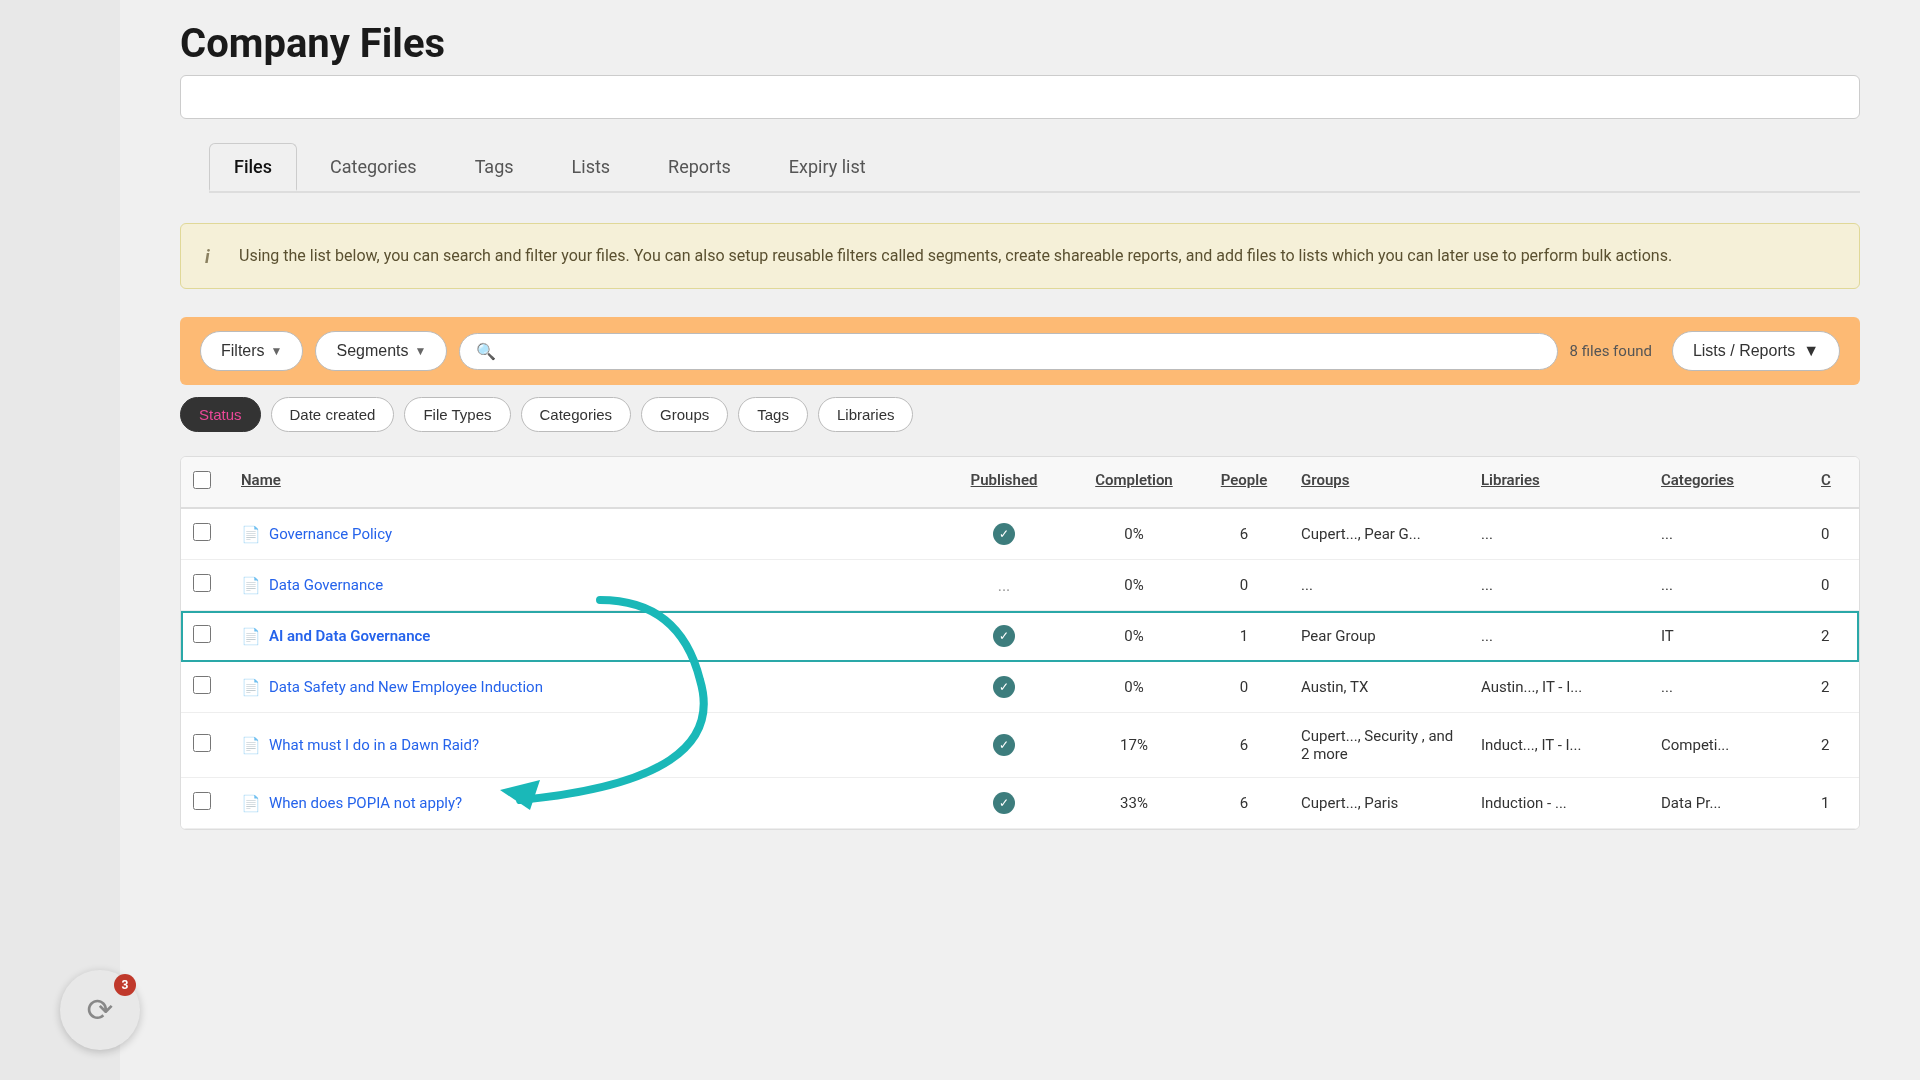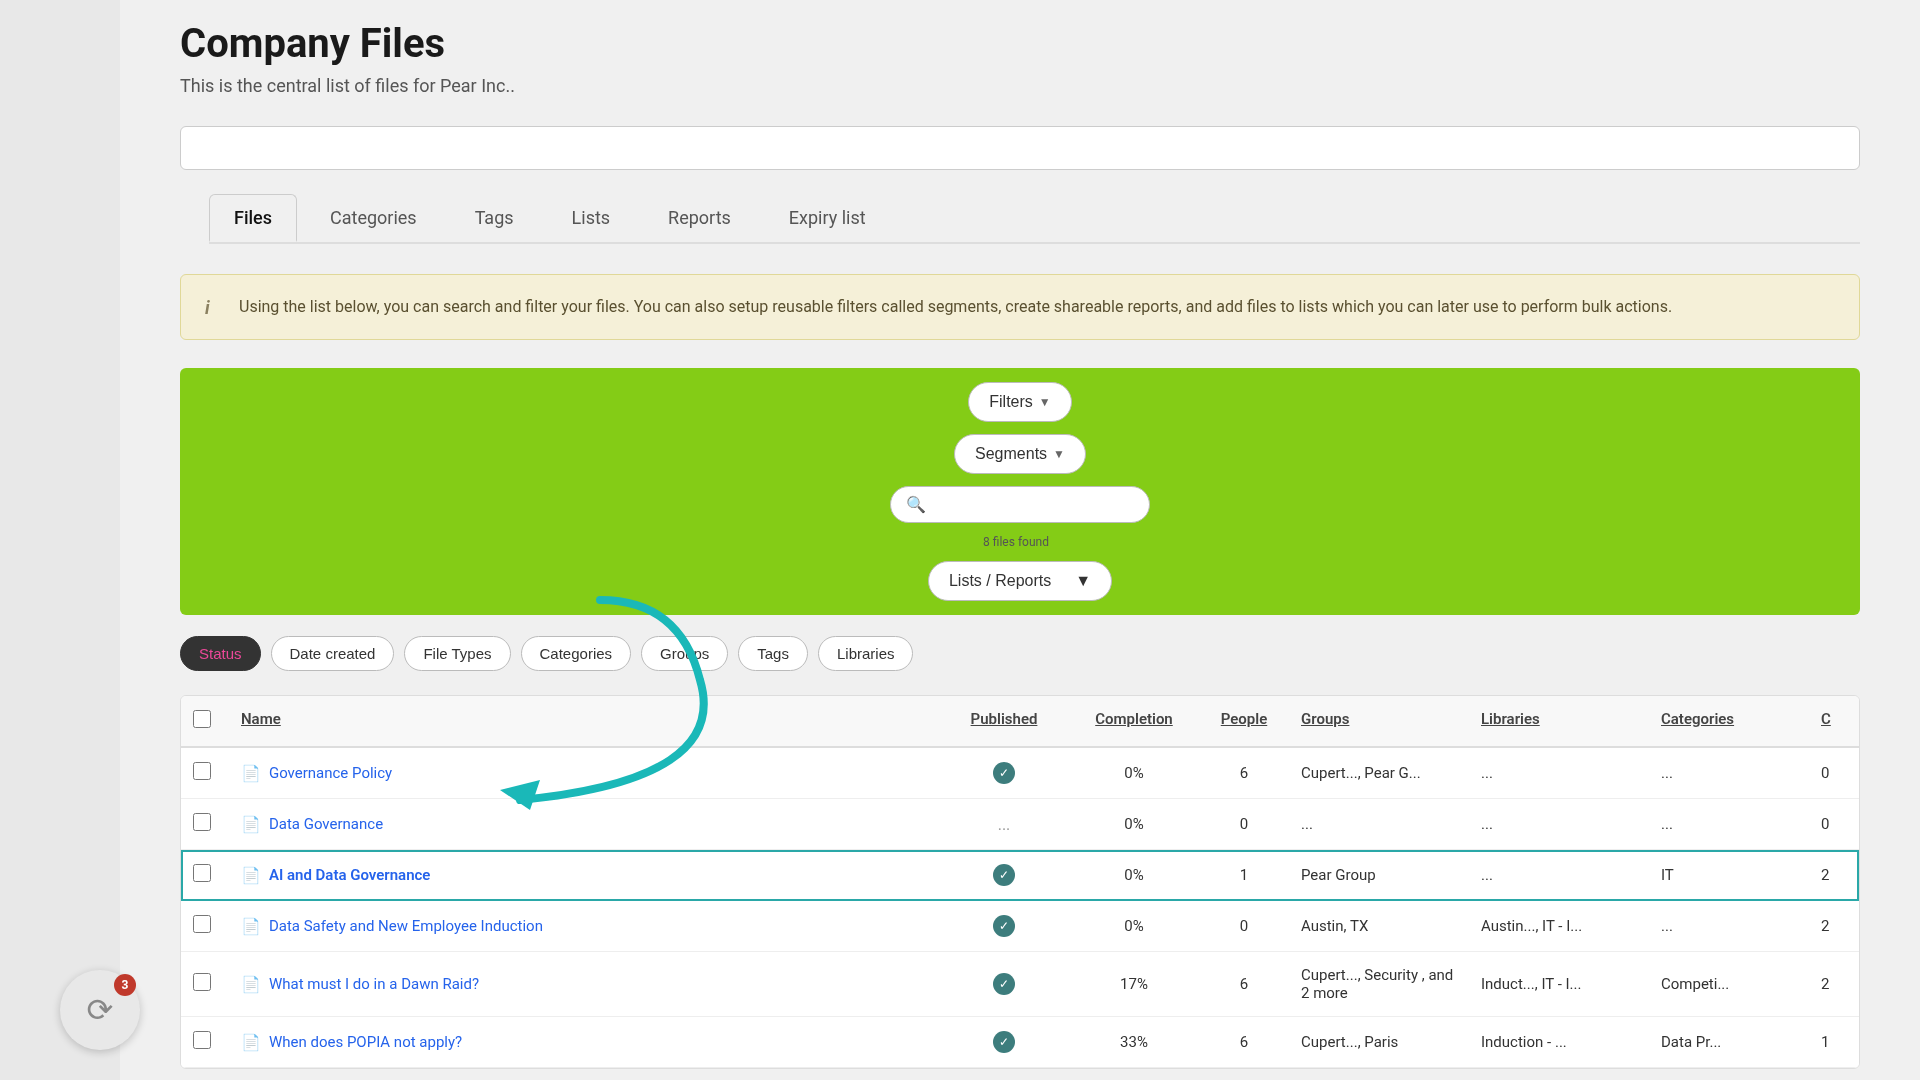--- a/index.html
+++ b/index.html
@@ -86,25 +86,24 @@
     }
     .info-text {
       font-size: 16px;
       color: #5a5030;
       line-height: 1.5;
     }
     .toolbar {
       display: flex;
       align-items: center;
       gap: 12px;
-      margin-bottom: 21px;
-      background: #84cc16;
+      margin-bottom: 12px;
+      background: #fdba74;
       padding: 14px 20px;
       border-radius: 6px;
-      flex-direction: column;
     }
     .toolbar-btn {
       display: flex;
       align-items: center;
       gap: 6px;
       padding: 10px 20px;
       border: 1px solid #bbb;
       border-radius: 20px;
       background: #fff;
       cursor: pointer;
@@ -132,28 +131,28 @@
       flex: 1;
       background: transparent;
       color: #333;
     }
     .search-icon-char {
       color: #888;
       font-size: 16px;
     }
     .files-found {
       color: #555;
-      font-size: 12px;
+      font-size: 15px;
       white-space: nowrap;
       margin-right: 8px;
     }
     .lists-reports-btn {
       display: flex;
       align-items: center;
-      gap: 24px;
+      gap: 8px;
       padding: 10px 20px;
       border: 1px solid #bbb;
       border-radius: 20px;
       background: #fff;
       cursor: pointer;
       font-size: 16px;
       color: #333;
       white-space: nowrap;
       text-align: center;
     }
@@ -288,21 +287,20 @@
       font-size: 32px;
       color: #888;
     }
   </style>
 </head>
 <body>
 
 <div class="main-container">
 
   <h1 class="page-title">Company Files</h1>
-  <p class="page-subtitle">This is the central list of files for Pear Inc..</p>
 
   <div class="search-bar-container">
     <input class="search-bar-input" type="text" style="">
   </div>
 
   <div class="tabs-container" id="tabs-row">
       <span class="tab active">Files</span>
       <span class="tab">Categories</span>
       <span class="tab">Tags</span>
       <span class="tab">Lists</span>

